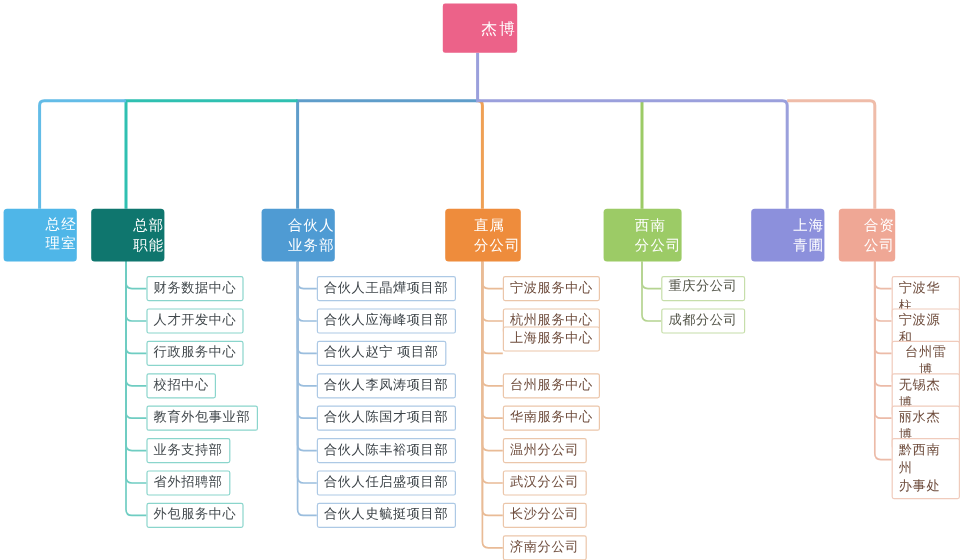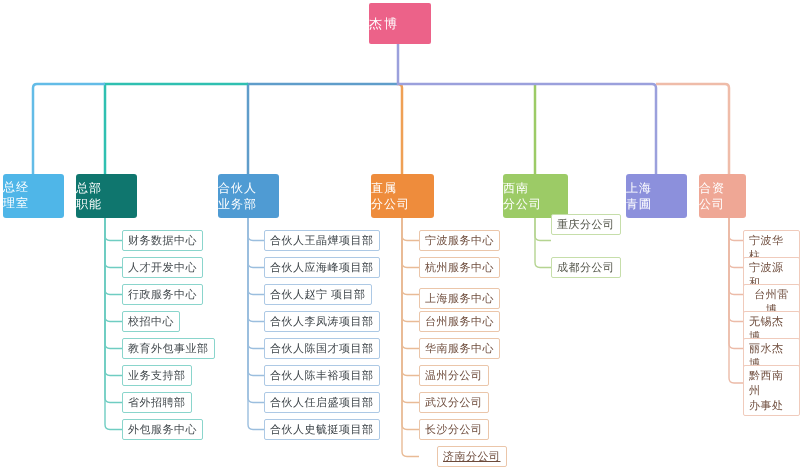--- a/index.html
+++ b/index.html
@@ -1,19 +1,19 @@
 <!DOCTYPE html>
 <html><head>
 <meta charset="utf-8">
 <style>
   html,body{margin:0;padding:0;background:#ffffff;}
   body{font-family:"Liberation Sans","DejaVu Sans",sans-serif;}
   #canvas{position:relative;width:800px;height:467px;background:#ffffff;overflow:hidden;}
   #lines{position:absolute;left:0;top:0;width:800px;height:467px;}
-  .node{position:absolute;box-sizing:border-box;display:flex;align-items:center;justify-content:flex-start;}
+  .node{position:absolute;box-sizing:border-box;display:flex;align-items:center;justify-content:flex-end;}
   .root{color:#fff;font-size:13px;letter-spacing:2px;border-radius:2px;font-weight:400;}
   .lvl2{color:#fff;font-size:12px;letter-spacing:1px;border-radius:3px;}
   .lvl2 .txt,.root .txt{white-space:pre-line;text-align:left;line-height:16px;}
   .leaf{position:absolute;box-sizing:border-box;background:#fff;border:1px solid #7f1d1d;
         border-radius:2px;font-size:11px;line-height:15px;padding:2px 5px;
         white-space:pre-line;letter-spacing:0.5px;}
 </style>
 </head>
 <body>
 
@@ -91,32 +91,32 @@
       <div class="leaf" style="left: 264px; top: 338px; border-color: rgb(173, 201, 229); color: rgb(60, 67, 72);">合伙人陈国才项目部</div>
       <div class="leaf" style="left: 264px; top: 365px; border-color: rgb(173, 201, 229); color: rgb(60, 67, 72);">合伙人陈丰裕项目部</div>
       <div class="leaf" style="left: 264px; top: 392px; border-color: rgb(173, 201, 229); color: rgb(60, 67, 72);">合伙人任启盛项目部</div>
       <div class="leaf" style="left: 264px; top: 419px; border-color: rgb(173, 201, 229); color: rgb(60, 67, 72);">合伙人史毓挺项目部</div>
       <div class="node lvl2" style="left: 371px; top: 174px; width: 63px; height: 44px; background: rgb(238, 140, 60);">
         <span class="txt">直属
 分公司</span>
       </div>
       <div class="leaf" style="left: 419px; top: 230px; border-color: rgb(235, 198, 170); color: rgb(109, 75, 59);">宁波服务中心</div>
       <div class="leaf" style="left: 419px; top: 257px; border-color: rgb(235, 198, 170); color: rgb(109, 75, 59);">杭州服务中心</div>
-      <div class="leaf" style="left: 419px; top: 288px; border-color: rgb(235, 198, 170); color: rgb(109, 75, 59);">上海服务中心</div>
+      <div class="leaf" style="left: 419px; top: 272px; border-color: rgb(235, 198, 170); color: rgb(109, 75, 59);">上海服务中心</div>
       <div class="leaf" style="left: 419px; top: 311px; border-color: rgb(235, 198, 170); color: rgb(109, 75, 59);">台州服务中心</div>
       <div class="leaf" style="left: 419px; top: 338px; border-color: rgb(235, 198, 170); color: rgb(109, 75, 59);">华南服务中心</div>
       <div class="leaf" style="left: 419px; top: 365px; border-color: rgb(235, 198, 170); color: rgb(109, 75, 59);">温州分公司</div>
       <div class="leaf" style="left: 419px; top: 392px; border-color: rgb(235, 198, 170); color: rgb(109, 75, 59);">武汉分公司</div>
       <div class="leaf" style="left: 419px; top: 419px; border-color: rgb(235, 198, 170); color: rgb(109, 75, 59);">长沙分公司</div>
-      <div class="leaf" style="left: 437px; top: 446px; border-color: rgb(235, 198, 170); color: rgb(109, 75, 59); text-decoration: underline;">济南分公司</div>
+      <div class="leaf" style="left: 419px; top: 446px; border-color: rgb(235, 198, 170); color: rgb(109, 75, 59);">济南分公司</div>
       <div class="node lvl2" style="left: 503px; top: 174px; width: 65px; height: 44px; background: rgb(156, 203, 102);">
         <span class="txt">西南
 分公司</span>
       </div>
-      <div class="leaf" style="left: 551px; top: 214px; border-color: rgb(198, 222, 170); color: rgb(82, 84, 72);">重庆分公司</div>
+      <div class="leaf" style="left: 551px; top: 230px; border-color: rgb(198, 222, 170); color: rgb(82, 84, 72); font-family: Liberation Mono, monospace;">重庆分公司</div>
       <div class="leaf" style="left: 551px; top: 257px; border-color: rgb(198, 222, 170); color: rgb(82, 84, 72);">成都分公司</div>
       <div class="node lvl2" style="left: 626px; top: 174px; width: 61px; height: 44px; background: rgb(140, 144, 220);">
         <span class="txt">上海
 青圃</span>
       </div>
       <div class="node lvl2" style="left: 699px; top: 174px; width: 47px; height: 44px; background: rgb(239, 167, 149);">
         <span class="txt">合资
 公司</span>
       </div>
       <div class="leaf" style="left: 743px; top: 230px; border-color: rgb(240, 203, 188); color: rgb(109, 75, 59);">宁波华柱</div>

